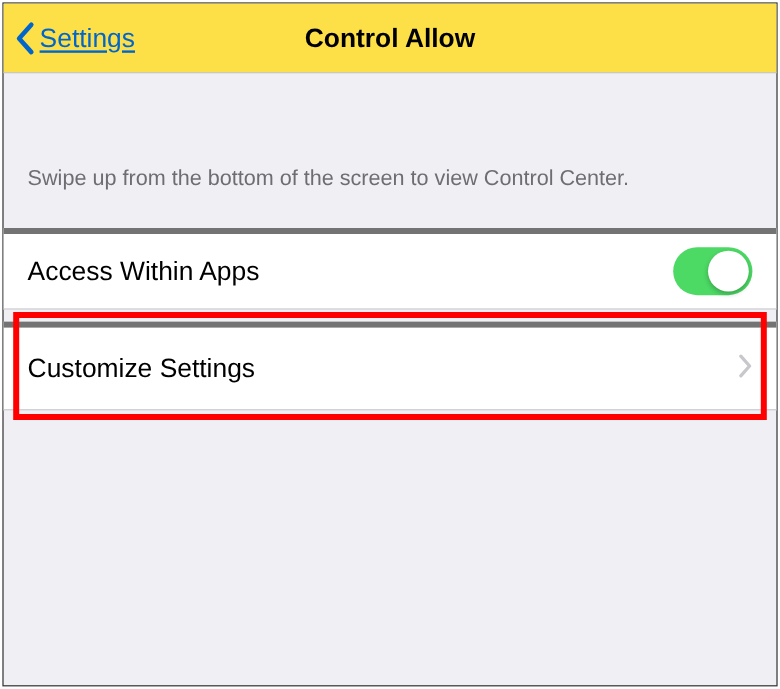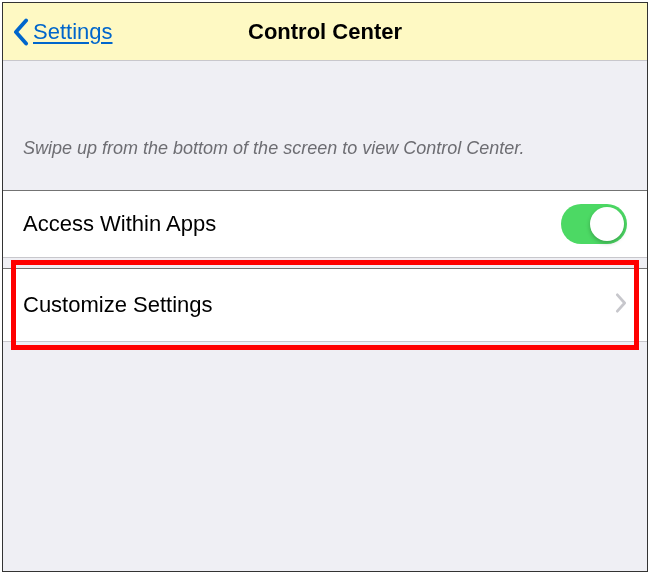--- a/index.html
+++ b/index.html
@@ -12,21 +12,21 @@
     }
     .frame {
       width: 646px;
       height: 570px;
       margin: 2px;
       border: 1px solid #333;
       background: #efeff4;
       position: relative;
     }
     .nav {
-      background: #fef9c3;
+      background: #fde047;
       height: 58px;
       position: relative;
       border-bottom: 1px solid #c8c7cc;
       display: flex;
       align-items: center;
     }
     .back {
       display: flex;
       align-items: center;
       gap: 4px;
@@ -53,29 +53,28 @@
     }
     .section-desc {
       padding: 30px 20px 12px 20px;
       color: #6d6d72;
       font-size: 18px;
       line-height: 1.35;
     }
     .section-desc.top {
       padding-top: 75px;
       padding-bottom: 30px;
-      font-style: italic;
     }
     .section-desc.mid {
       padding-top: 22px;
       padding-bottom: 28px;
     }
     .row {
       background: #fff;
-      border-top: 1px solid #737373;
+      border-top: 5px solid #737373;
       border-bottom: 1px solid #c8c7cc;
       height: 68px;
       display: flex;
       align-items: center;
       justify-content: space-between;
       padding: 0 20px;
     }
     .row-label {
       font-size: 22px;
       color: #000;
@@ -127,21 +126,21 @@
 
 <div class="frame">
 
   <div class="nav">
     <div class="back">
       <svg viewBox="0 0 12 22" fill="none" stroke="#0066cc" stroke-width="3" stroke-linecap="round" stroke-linejoin="round">
         <polyline points="10,2 2,11 10,20"></polyline>
       </svg>
       <span>Settings</span>
     </div>
-    <div class="title">Control Center</div>
+    <div class="title">Control Allow</div>
   </div>
 
   <div class="section-desc top">Swipe up from the bottom of the screen to view Control Center.</div>
 
   <div class="row">
     <span class="row-label">Access Within Apps</span>
     <div class="toggle">
       <div class="toggle-knob"></div>
     </div>
   </div>

